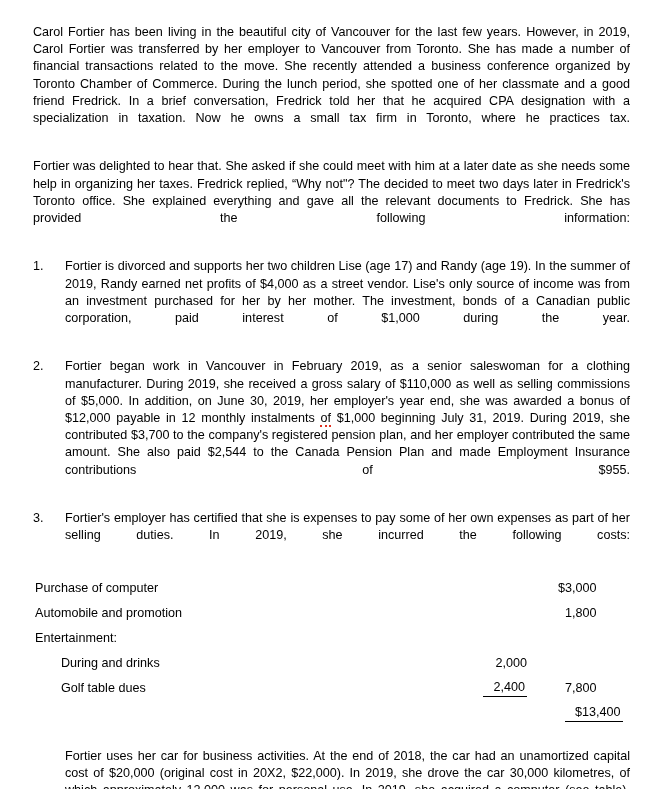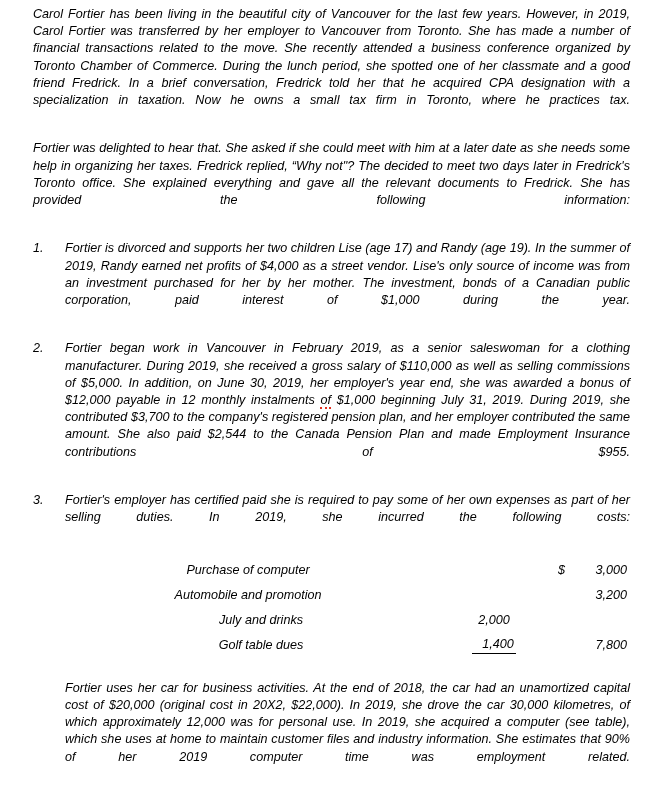--- a/index.html
+++ b/index.html
@@ -14,22 +14,21 @@
     overflow: hidden;
     font-family: "Liberation Sans", sans-serif;
     color: #000000;
     -webkit-font-smoothing: antialiased;
   }
   .page {
     position: relative;
     width: 662px;
     height: 789px;
     box-sizing: border-box;
-    padding: 6px 32px 0 33px;
-    font-style: italic;
+    padding: 24px 32px 0 33px;
   }
   p.body-par {
     margin: 0 0 14px 0;
     font-size: 12.6px;
     line-height: 17.2px;
     text-align: justify;
     text-justify: inter-word;
   }
   .numbered-item {
     position: relative;
@@ -80,39 +79,38 @@
     font-size: 12.6px;
     width: 592px;
   }
   table.expense-table td {
     padding: 0;
     height: 25px;
     vertical-align: middle;
     white-space: nowrap;
   }
   td.label-cell {
-    text-align: center;
+    text-align: left;
     padding-left: 2px;
     width: 400px;
   }
   td.label-cell.sub {
     padding-left: 26px;
   }
   td.inner-col {
-    text-align: center;
+    text-align: right;
     width: 66px;
     padding-right: 4px;
   }
   td.dollar-col {
     text-align: right;
     width: 38px;
     padding-right: 6px;
   }
   td.outer-col {
-    text-align: right;
     width: 62px;
     padding-right: 6px;
   }
   .ul-single {
     display: inline-block;
     border-bottom: 1.3px solid #000;
     padding: 0 2px 1px 10px;
     line-height: 15px;
   }
   .total-row td {
@@ -133,47 +131,59 @@
     <span class="itxt">Fortier is divorced and supports her two children Lise (age 17) and Randy (age 19). In the summer of 2019, Randy earned net profits of $4,000 as a street vendor. Lise's only source of income was from an investment purchased for her by her mother. The investment, bonds of a Canadian public corporation, paid interest of $1,000 during the year.</span>
   </div>
 
   <div class="numbered-item">
     <span class="num">2.</span>
     <span class="itxt"><span>Fortier began work in Vancouver in February 2019, as a senior saleswoman for a clothing manufacturer. During 2019, she received a gross salary of $110,000 as well as selling commissions of $5,000. In addition, on June 30, 2019, her employer's year end, she was awarded a bonus of $12,000 payable in 12 monthly instalments </span><span class="spell-error">of</span><span> $1,000 beginning July 31, 2019. During 2019, she contributed $3,700 to the company's registered pension plan, and her employer contributed the same amount. She also paid $2,544 to the Canada Pension Plan and made Employment Insurance contributions of $955.</span></span>
   </div>
 
   <div class="numbered-item">
     <span class="num">3.</span>
-    <span class="itxt">Fortier's employer has certified paid she is required to pay some of her own expenses as part of her selling duties. In 2019, she incurred the following costs:</span>
+    <span class="itxt">Fortier's employer has certified that she is expenses to pay some of her own expenses as part of her selling duties. In 2019, she incurred the following costs:</span>
   </div>
 
   <table class="expense-table">
     <tbody>
       <tr>
         <td class="label-cell">Purchase of computer</td>
         <td class="inner-col"></td>
         <td class="dollar-col">$</td>
         <td class="outer-col">3,000</td>
       </tr>
       <tr>
         <td class="label-cell">Automobile and promotion</td>
         <td class="inner-col"></td>
         <td class="dollar-col"></td>
-        <td class="outer-col">3,200</td>
+        <td class="outer-col">1,800</td>
       </tr>
       <tr>
-        <td class="label-cell sub">July and drinks</td>
+        <td class="label-cell">Entertainment:</td>
+        <td class="inner-col"></td>
+        <td class="dollar-col"></td>
+        <td class="outer-col"></td>
+      </tr>
+      <tr>
+        <td class="label-cell sub">During and drinks</td>
         <td class="inner-col">2,000</td>
         <td class="dollar-col"></td>
         <td class="outer-col"></td>
       </tr>
       <tr>
         <td class="label-cell sub">Golf table dues</td>
-        <td class="inner-col"><span class="ul-single">1,400</span></td>
+        <td class="inner-col"><span class="ul-single">2,400</span></td>
         <td class="dollar-col"></td>
         <td class="outer-col">7,800</td>
+      </tr>
+      <tr class="total-row">
+        <td class="label-cell"></td>
+        <td class="inner-col"></td>
+        <td class="dollar-col"></td>
+        <td class="outer-col"><span class="ul-single">$13,400</span></td>
       </tr>
     </tbody>
   </table>
 
   <p class="indent-par" style="margin-top:22px;">Fortier uses her car for business activities. At the end of 2018, the car had an unamortized capital cost of $20,000 (original cost in 20X2, $22,000). In 2019, she drove the car 30,000 kilometres, of which approximately 12,000 was for personal use. In 2019, she acquired a computer (see table), which she uses at home to maintain customer files and industry information. She estimates that 90% of her 2019 computer time was employment related.</p>
 
 </div>
 
 </body></html>

